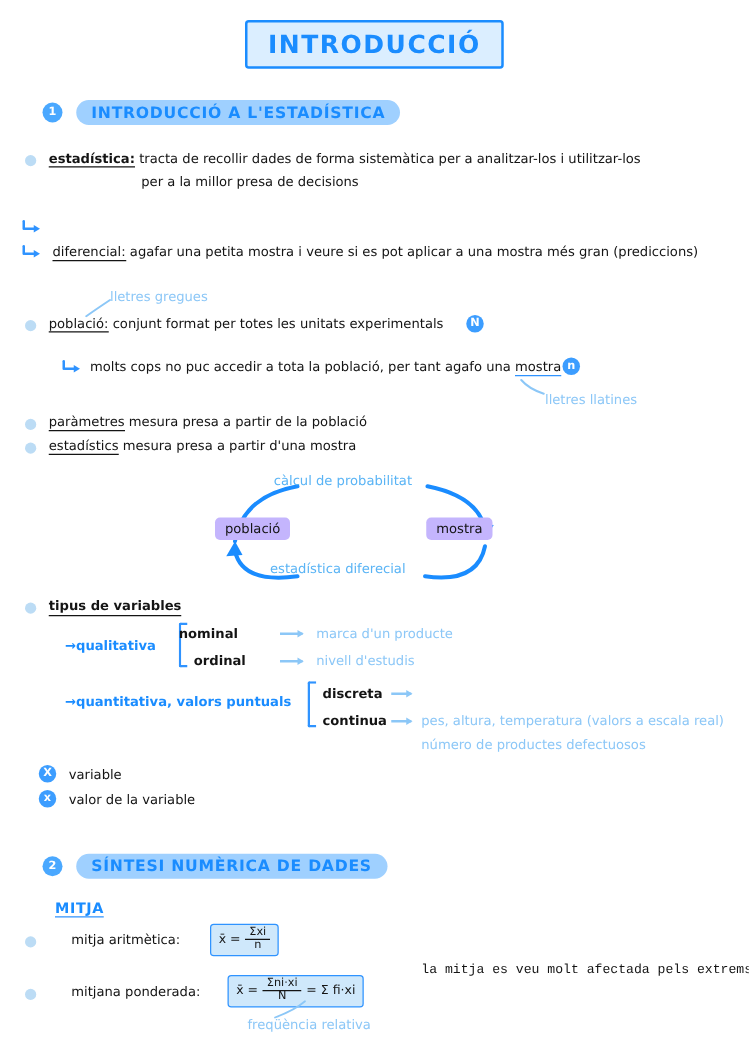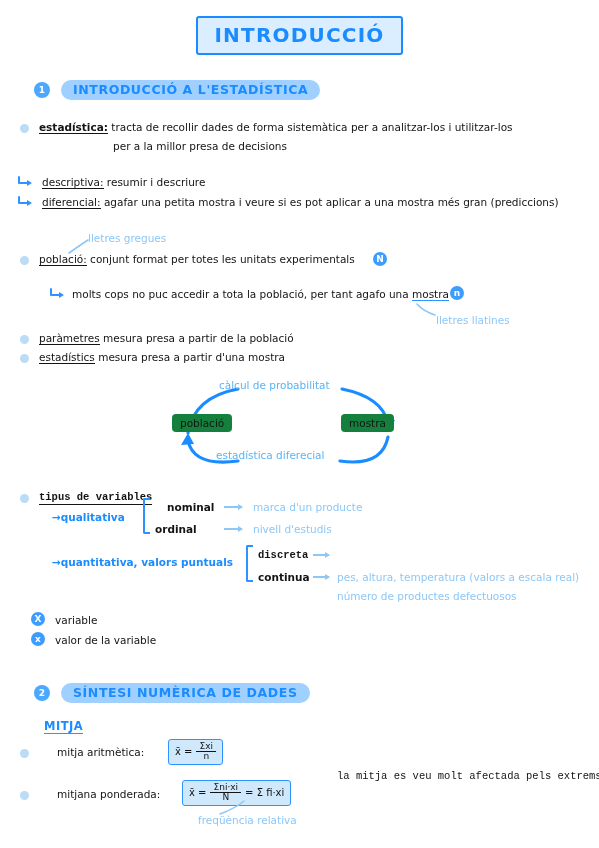--- a/index.html
+++ b/index.html
@@ -80,21 +80,21 @@
   
   .badge{
     position:absolute;width:14px;height:14px;border-radius:50%;
     background:#3c9dff;color:#ffffff;
     font-size:9px;font-weight:700;
     display:flex;align-items:center;justify-content:center;
   }
 
   
   .cyc-node{
-    position:absolute;background:#15803d;border-radius:4px;
+    position:absolute;background:#c4b5fd;border-radius:4px;
     padding:3px 8px;font-size:10.5px;color:#141414;white-space:nowrap;
   }
   .cyc-label{position:absolute;font-size:10.5px;color:#5ab4f5;white-space:nowrap;text-align:right;}
 
   
   .brk{
     position:absolute;border-left:2px solid #2f93ff;
     border-top:2px solid #2f93ff;border-bottom:2px solid #2f93ff;
     width:5px;border-radius:2px 0 0 2px;
   }
@@ -142,26 +142,20 @@
     <span class="bullet"></span>
     <span class="txt">
       <span class="u bold">estadística:</span>
       <span>tracta de recollir dades de forma sistemàtica per a analitzar-los i utilitzar-los</span>
     </span>
   </div>
 
   <div class="larrow" style="left:18px;top:176px;">
       <span class="tip"></span>
     </div>
-  <div class="row" style="left:42px;top:175px;">
-    <span class="txt">
-      <span class="u">descriptiva:</span>
-      <span>resumir i descriure</span>
-    </span>
-  </div>
 
   <div class="larrow" style="left:18px;top:196px;">
       <span class="tip"></span>
     </div>
   <div class="row" style="left:42px;top:195px;">
     <span class="txt">
       <span class="u">diferencial:</span>
       <span>agafar una petita mostra i veure si es pot aplicar a una mostra més gran (prediccions)</span>
     </span>
   </div>
@@ -220,49 +214,49 @@
     <polygon points="228,56 222,44 235,45" fill="#1a8cff"></polygon>
     <path d="M228,62 Q222,92 180,86" stroke="#1a8cff" stroke-width="3.2" fill="none" stroke-linecap="round"></path>
     <path d="M78,86 Q34,92 28,66" stroke="#1a8cff" stroke-width="3.2" fill="none" stroke-linecap="round"></path>
     <polygon points="28,58 21,70 34,69" fill="#1a8cff"></polygon>
   </svg>
   <div class="cyc-node" style="left:172px;top:414px;">població</div>
   <div class="cyc-node" style="left:341px;top:414px;">mostra</div>
   <div class="cyc-label" style="left:219px;top:379px;">càlcul de probabilitat</div>
   <div class="cyc-label" style="left:216px;top:449px;">estadística diferecial</div>
 
-  <div class="row" style="left:20px;top:490px;font-family:Liberation Mono, monospace;">
+  <div class="row" style="left:20px;top:478px;">
     <span class="bullet"></span>
     <span class="txt u bold">tipus de variables</span>
   </div>
 
   <div class="row" style="left:52px;top:510px;">
     <span class="txt bold blue-d">→qualitativa</span>
   </div>
   <div class="brk" style="left:143px;top:498px;height:32px;"></div>
-  <div class="row" style="left:167px;top:500px;">
+  <div class="row" style="left:143px;top:500px;">
     <span class="txt bold">nominal</span>
   </div>
   <div class="sarrow" style="left:224px;top:506px;width:18px;"></div>
   <div class="row" style="left:253px;top:500px;">
     <span class="txt blue">marca d'un producte</span>
   </div>
   <div class="row" style="left:155px;top:522px;">
     <span class="txt bold">ordinal</span>
   </div>
   <div class="sarrow" style="left:224px;top:528px;width:18px;"></div>
   <div class="row" style="left:253px;top:522px;">
     <span class="txt blue">nivell d'estudis</span>
   </div>
 
   <div class="row" style="left:52px;top:555px;">
     <span class="txt bold blue-d">→quantitativa, valors puntuals</span>
   </div>
   <div class="brk" style="left:246px;top:545px;height:33px;"></div>
-  <div class="row" style="left:258px;top:548px;font-family:Liberation Mono, monospace;">
+  <div class="row" style="left:258px;top:548px;">
     <span class="txt bold">discreta</span>
   </div>
   <div class="sarrow" style="left:313px;top:554px;width:16px;"></div>
   <div class="row" style="left:337px;top:561px;margin-top:28px;">
     <span class="txt blue">número de productes defectuosos</span>
   </div>
   <div class="row" style="left:258px;top:570px;">
     <span class="txt bold">continua</span>
   </div>
   <div class="sarrow" style="left:313px;top:576px;width:16px;"></div>

